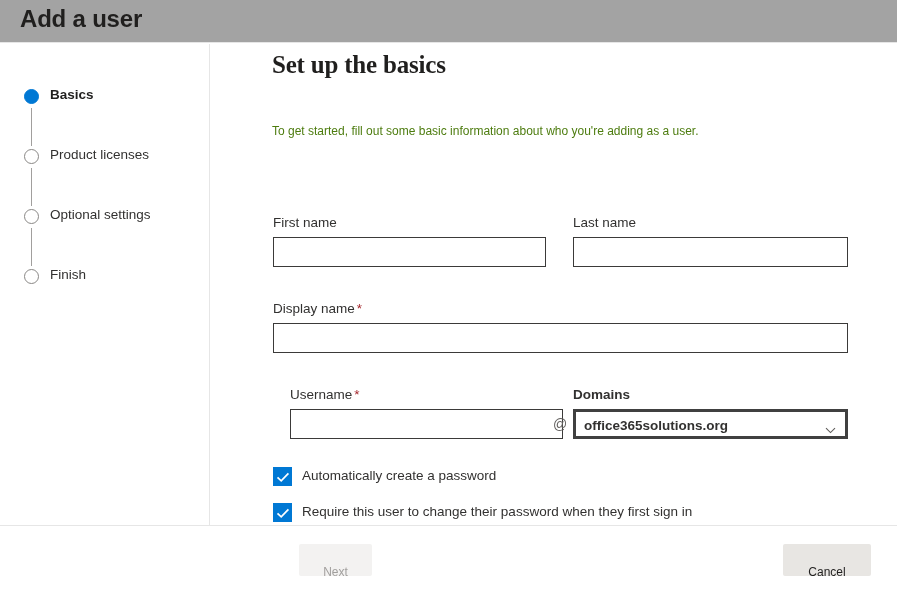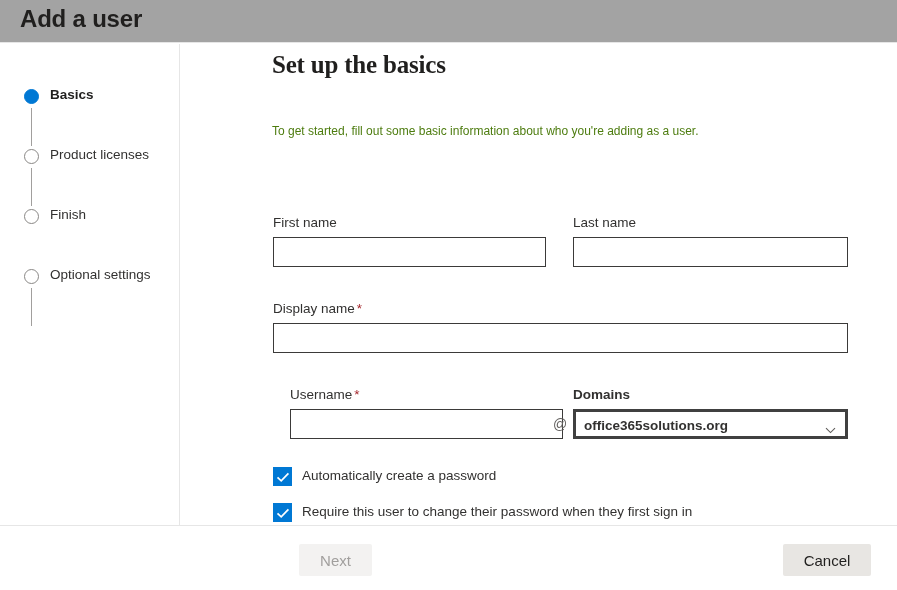--- a/index.html
+++ b/index.html
@@ -35,21 +35,21 @@
     letter-spacing: -0.2px;
     color: #201f1e;
     white-space: nowrap;
   }
 
   
   .sidebar {
     position: absolute;
     left: 0;
     top: 44px;
-    width: 180px;
+    width: 210px;
     height: 481px;
     box-sizing: border-box;
     border-right: 1px solid #e6e6e6;
     background: #ffffff;
   }
   .steps {
     position: absolute;
     left: 24px;
     top: 42px;
     width: 190px;
@@ -249,23 +249,23 @@
     box-sizing: border-box;
     border-top: 1px solid #e6e6e6;
     background: #ffffff;
   }
   .btn {
     position: absolute;
     box-sizing: border-box;
     height: 32px;
     border: none;
     font-family: "Liberation Sans", sans-serif;
-    font-size: 15px;
+    font-size: 12px;
     line-height: 32px;
-    padding: 1px;
+    padding: 12px;
     border-radius: 2px;
   }
   .btn-next {
     left: 299px;
     top: 18px;
     width: 73px;
     background: #f3f2f1;
     color: #a19f9d;
     cursor: default;
   }
@@ -295,27 +295,27 @@
     </div>
 
     <div class="step">
       <span class="step-marker inactive"></span>
       <span class="step-connector"></span>
       <span class="step-label">Product licenses</span>
     </div>
 
     <div class="step">
       <span class="step-marker inactive"></span>
-      <span class="step-label">Finish</span>
+      <span class="step-connector"></span>
+      <span class="step-label">Optional settings</span>
     </div>
 
     <div class="step">
       <span class="step-marker inactive"></span>
-      <span class="step-connector"></span>
-      <span class="step-label">Optional settings</span>
+      <span class="step-label">Finish</span>
     </div>
 
   </div>
 </div>
 
 <div class="content">
   <div class="content-title">Set up the basics</div>
   <div class="content-desc">To get started, fill out some basic information about who you're adding as a user.</div>
 </div>
 

